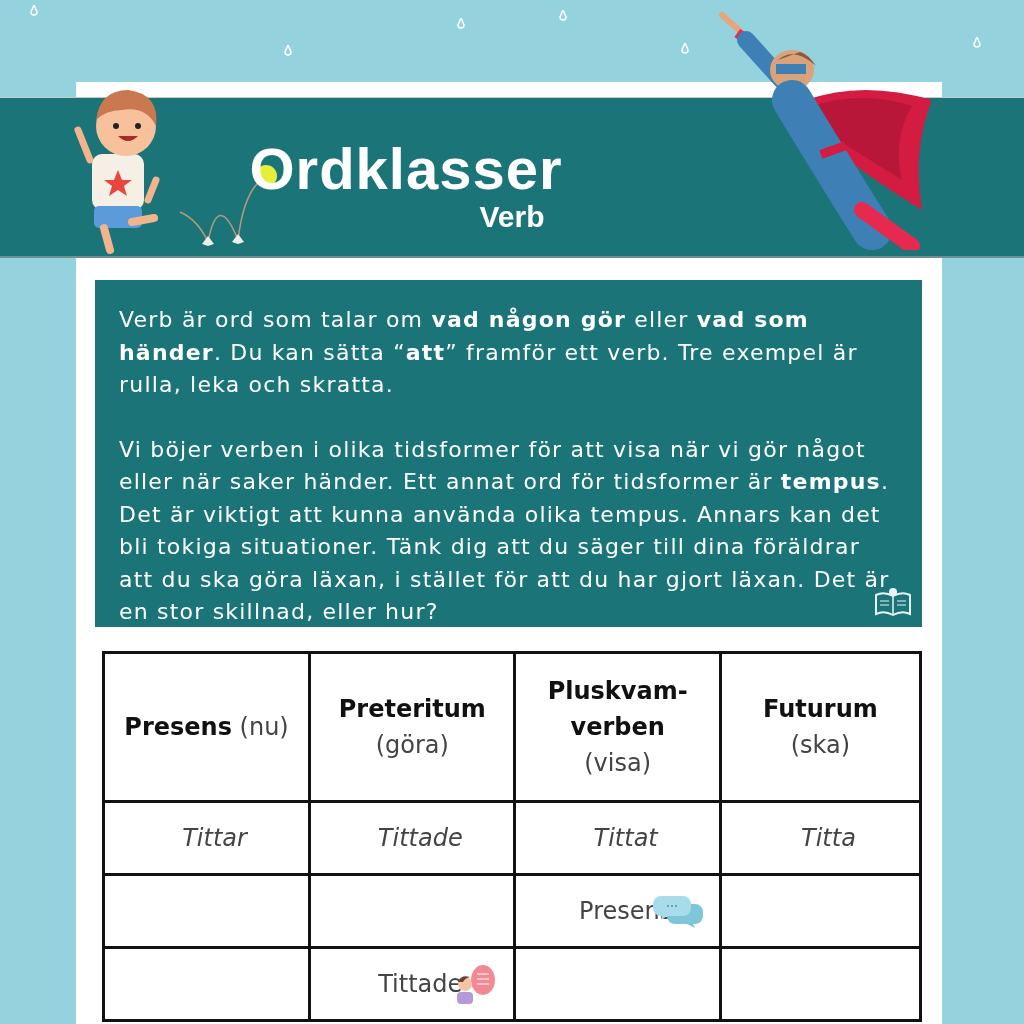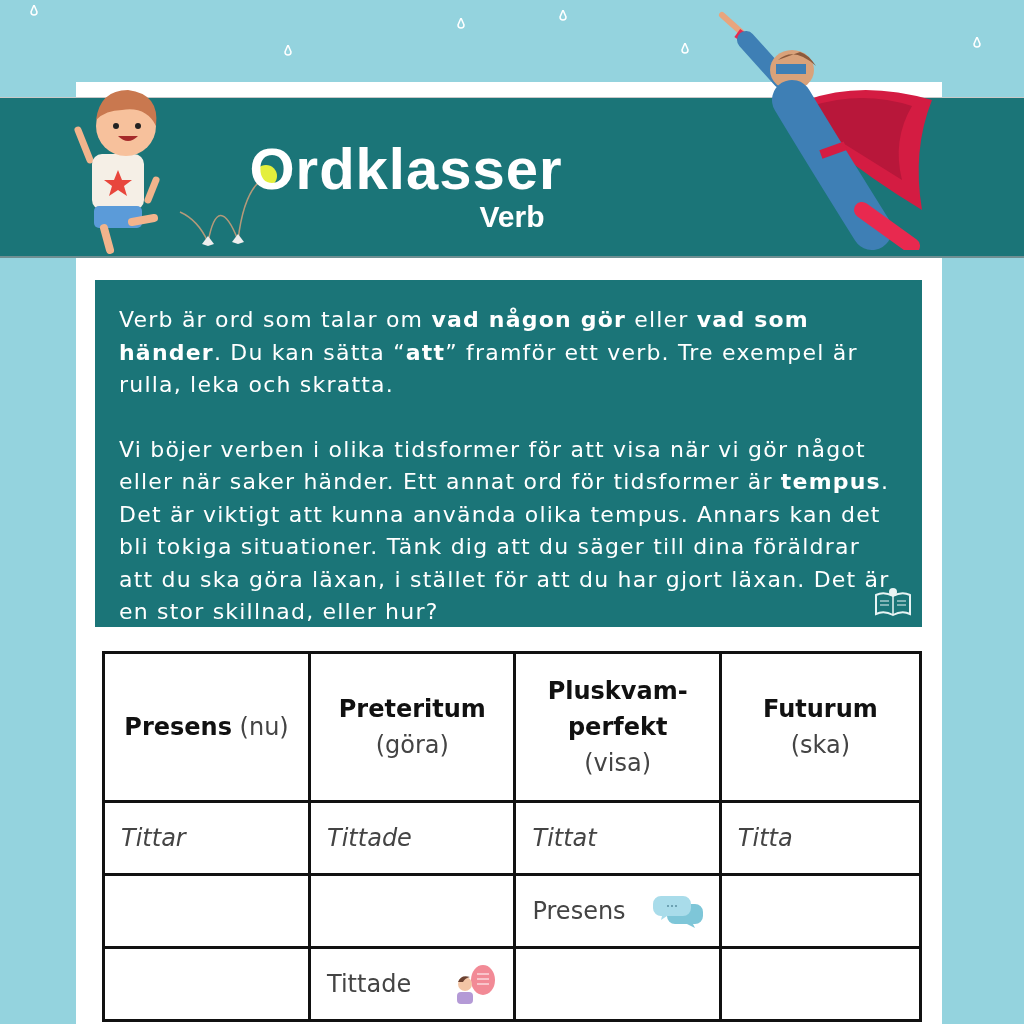--- a/index.html
+++ b/index.html
@@ -8,21 +8,21 @@
   .sheet { position:absolute; left:76px; top:82px; width:866px; height:942px; background:#ffffff; }
   .banner { position:absolute; left:0; top:97px; width:1024px; height:158px; background:#1b7578; border-bottom:2px solid #6f8f92; border-top:1px solid #c9c9c9; }
   .title { position:absolute; left:0; width:812px; top:135px; text-align:center; color:#ffffff; font-family:"Liberation Sans", sans-serif; font-weight:bold; font-size:58px; letter-spacing:1px; }
   .subtitle { position:absolute; left:0; width:1024px; top:200px; text-align:center; color:#ffffff; font-family:"Liberation Sans", sans-serif; font-weight:bold; font-size:30px; box-sizing:border-box; }
   .info-box { position:absolute; left:95px; top:280px; width:827px; height:347px; background:#1b7578; color:#ffffff; box-sizing:border-box; padding:12px 12px 0 12px; font-size:22px; line-height:32.5px; letter-spacing:1.2px; font-family:"DejaVu Sans", sans-serif; }
   .info-box p { margin:12px; }
   .info-box p + p { margin-top:32px; }
   .info-box b { font-weight:bold; }
   .book-icon { position:absolute; right:10px; bottom:10px; width:38px; height:30px; }
   table.tense { position:absolute; left:102px; top:651px; width:820px; border-collapse:collapse; font-family:"DejaVu Sans", sans-serif; }
-  table.tense th, table.tense td { border:3px solid #111; padding:0; }
+  table.tense th, table.tense td { border:3px solid #111; padding:0;text-align:center; }
   table.tense th { height:146px; font-weight:normal; text-align:center; vertical-align:middle; font-size:24px; line-height:36px; color:#111; }
   table.tense th .strong { font-weight:bold; }
   table.tense th .paren { color:#444; }
   table.tense td { height:70px; position:relative; font-size:24px; color:#444; vertical-align:middle; padding-left:16px; }
   td.it { font-style:italic; font-family:"DejaVu Sans", sans-serif; color:#555; font-weight:normal; }
   .cell-icon { position:absolute; right:16px; top:50%; transform:translateY(-50%); }
   .kid, .hero, .ball { position:absolute; }
 </style>
 </head>
 <body>
@@ -112,21 +112,21 @@
   <colgroup>
       <col style="width:207px">
       <col style="width:206px">
       <col style="width:206px">
       <col style="width:201px">
     </colgroup>
   <tbody>
       <tr>
     <th><span class="strong">Presens</span> <span class="paren">(nu)</span></th>
     <th><span class="strong">Preteritum</span><br><span class="paren">(göra)</span></th>
-    <th><span class="strong">Pluskvam-</span><br><span class="strong">perfekt</span><br><span class="paren">(visa)</span></th>
+    <th><span class="strong">Pluskvam-</span><br><span class="strong">verben</span><br><span class="paren">(visa)</span></th>
     <th><span class="strong">Futurum</span><br><span class="paren">(ska)</span></th>
   </tr>
   <tr>
     <td class="it">Tittar</td>
     <td class="it">Tittade</td>
     <td class="it">Tittat</td>
     <td class="it">Titta</td>
   </tr>
   <tr>
     <td></td>

